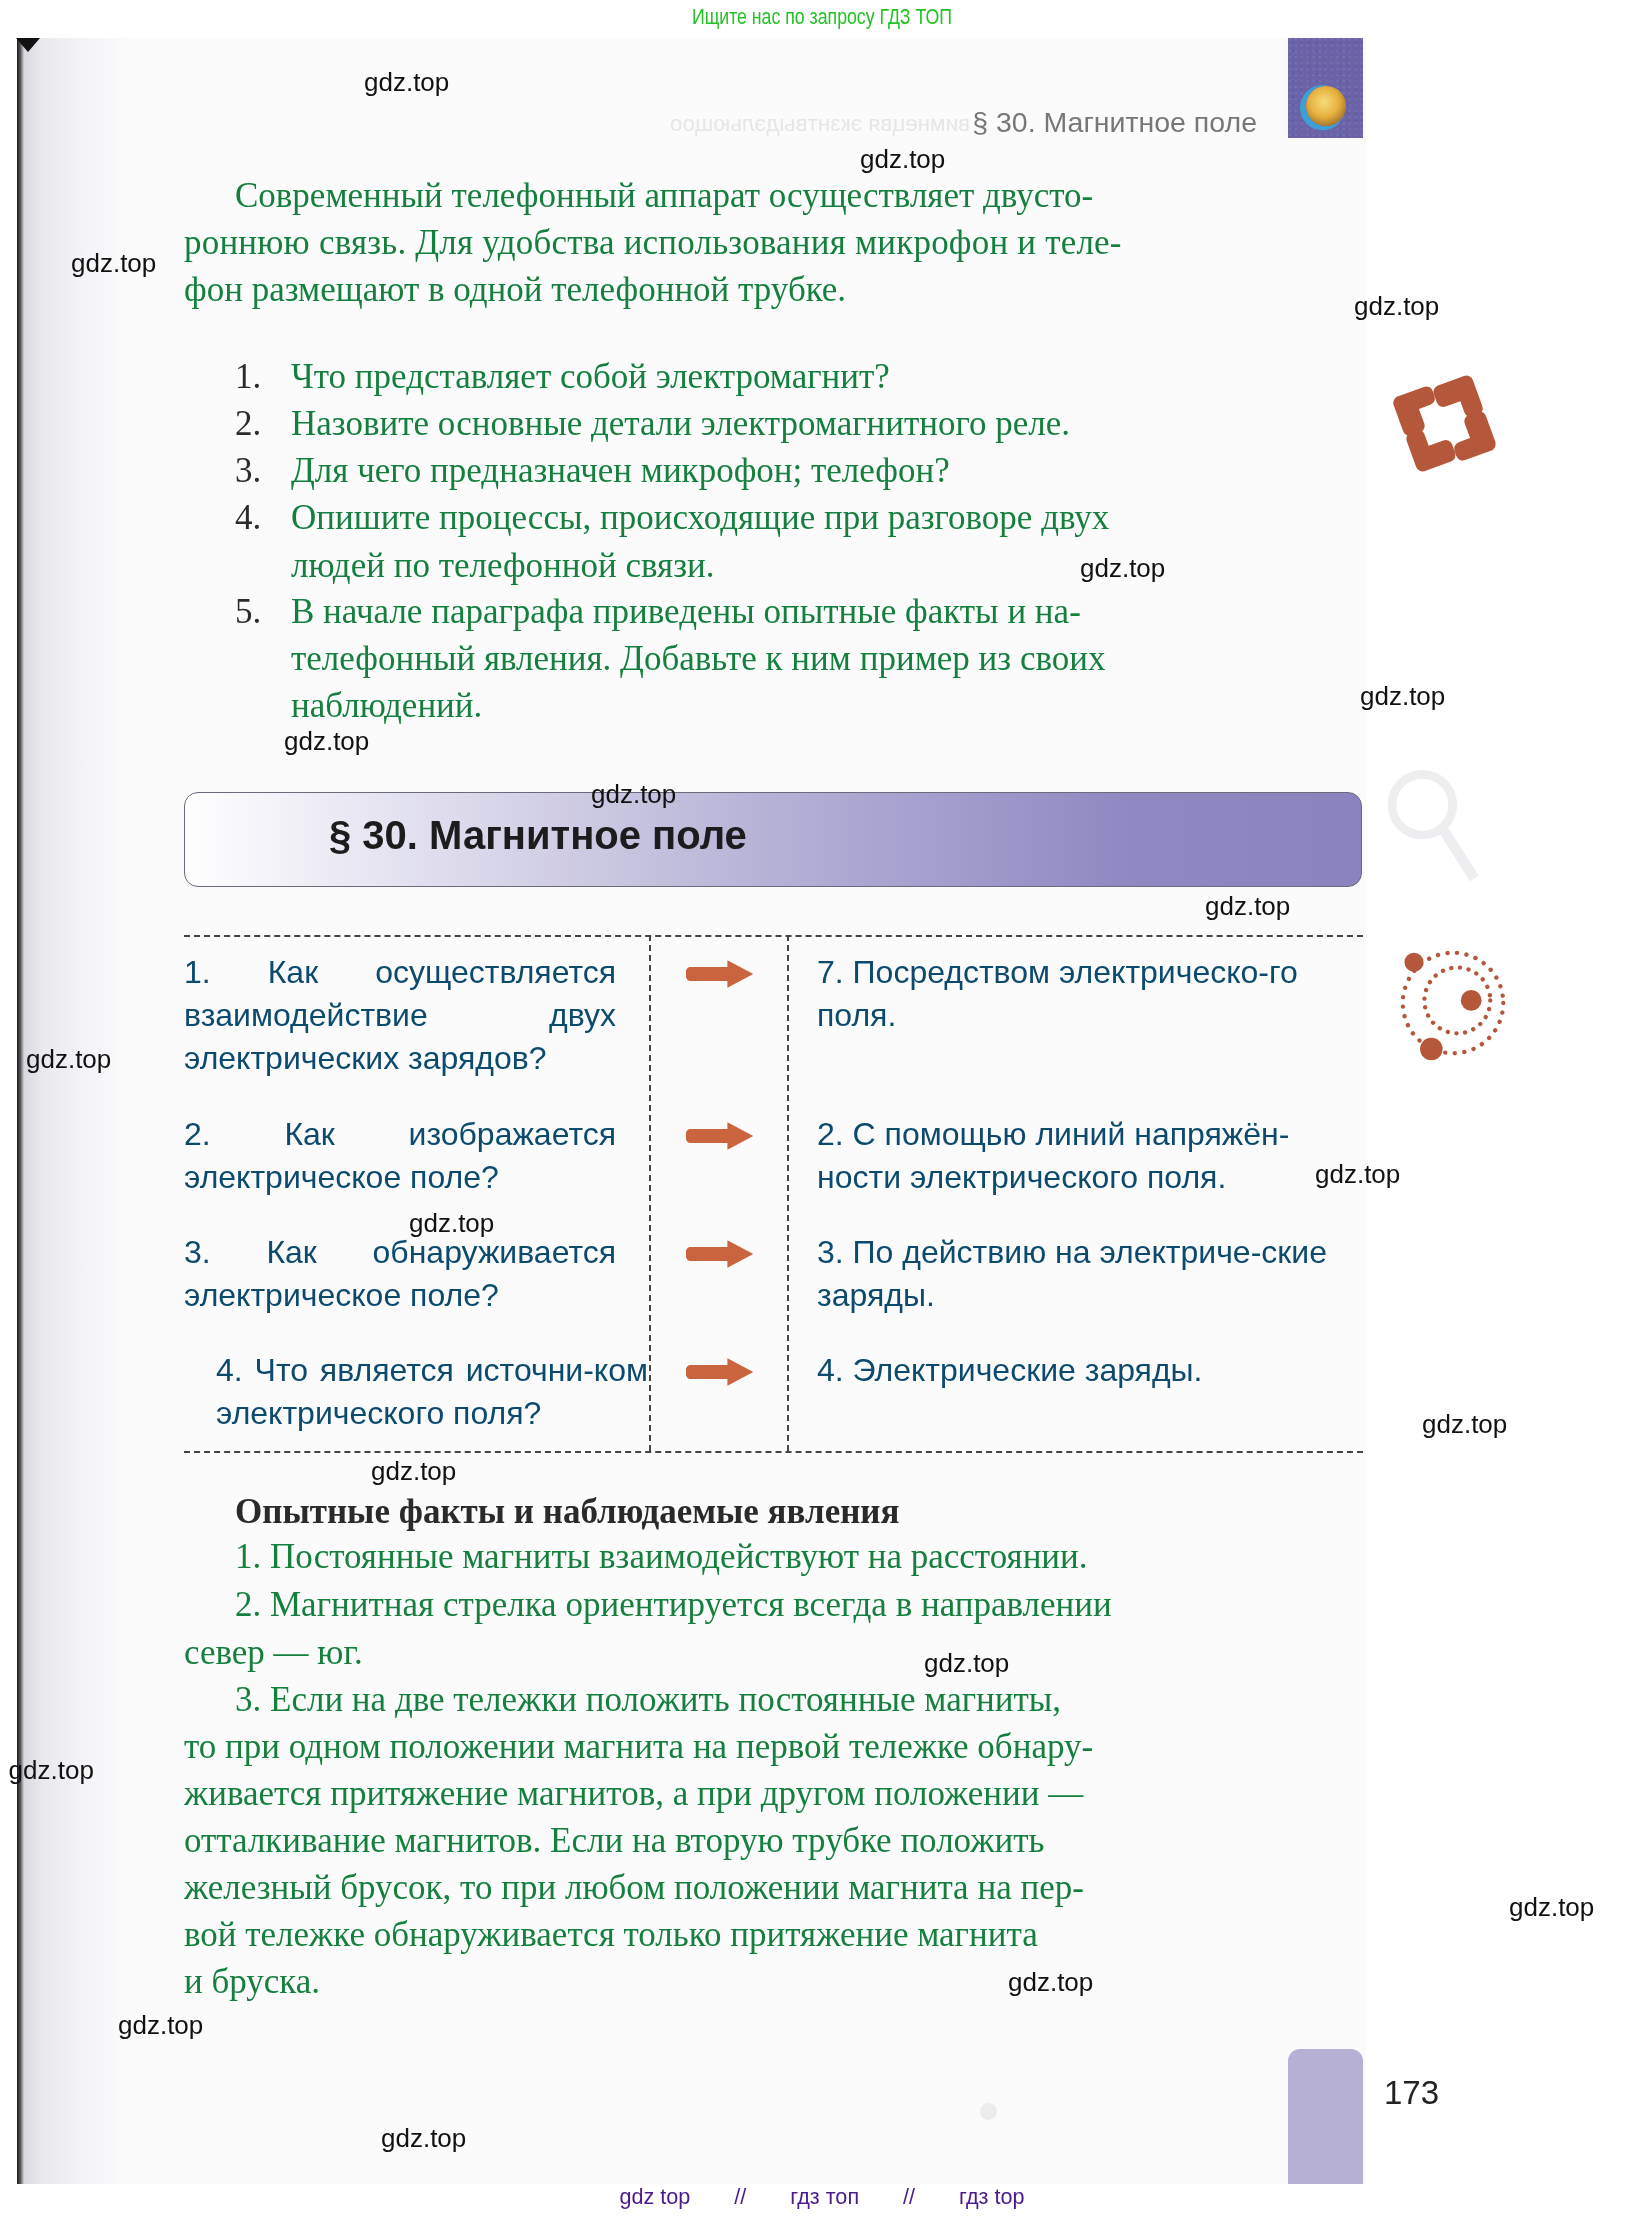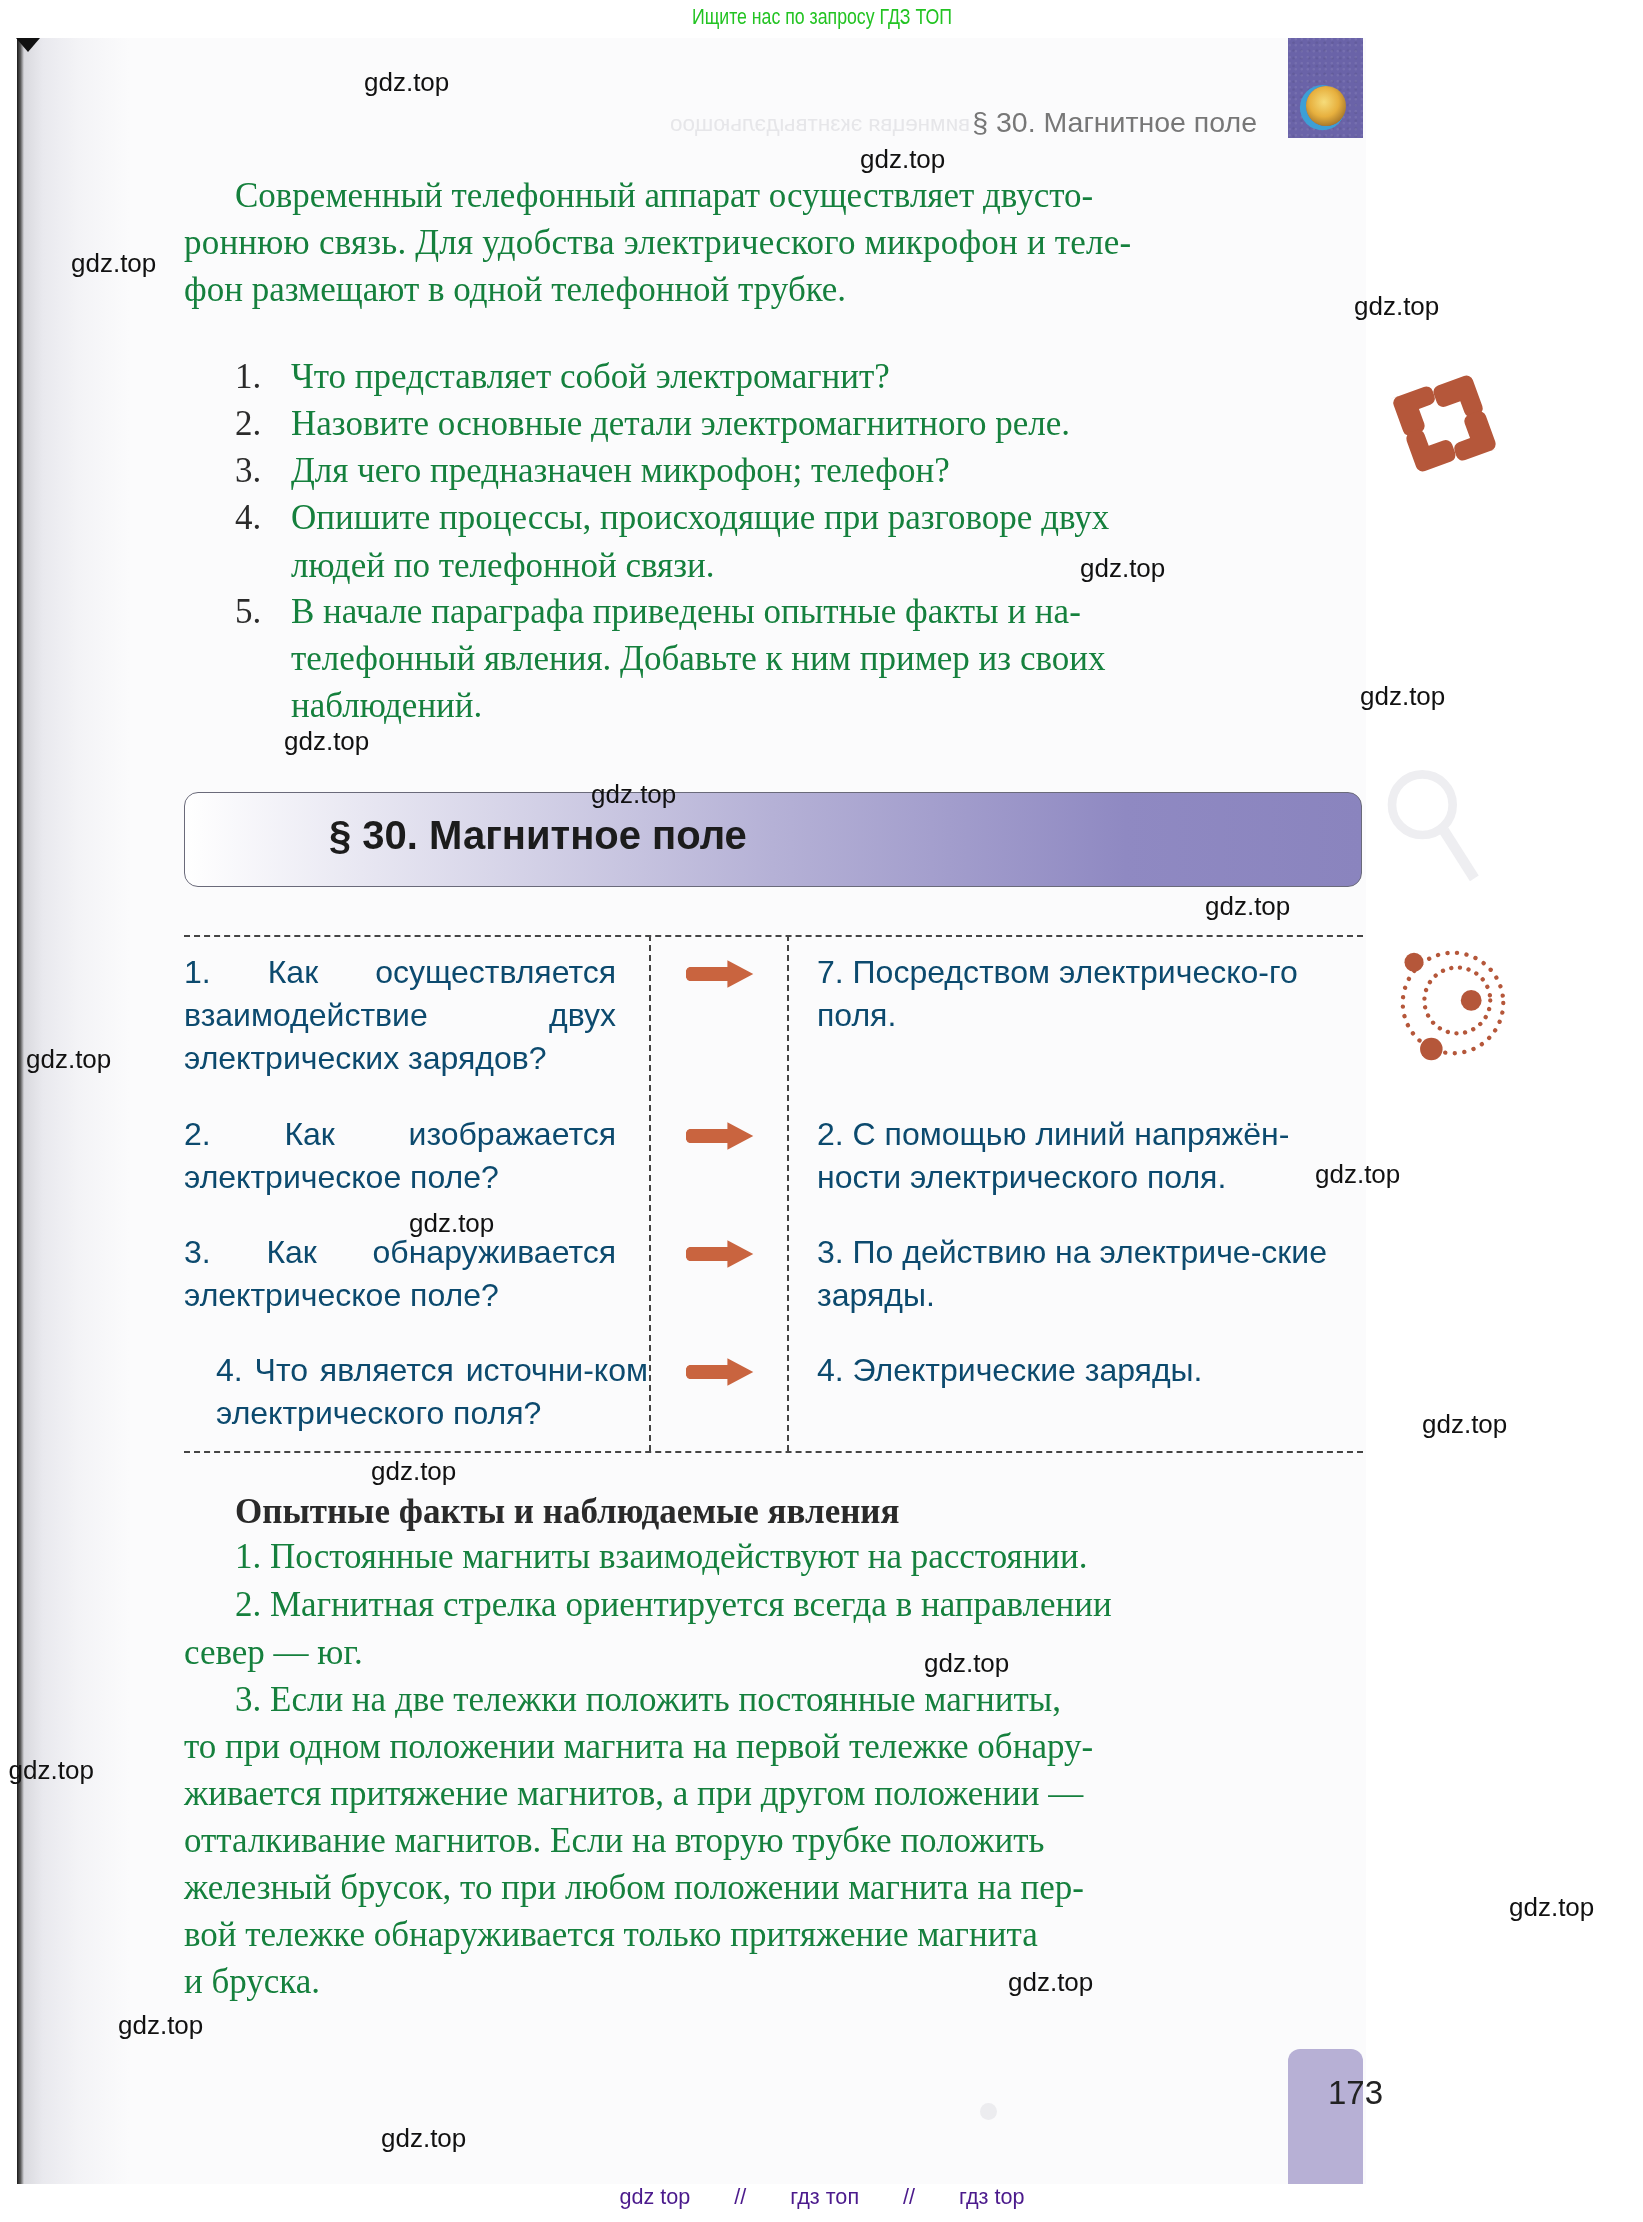--- a/index.html
+++ b/index.html
@@ -68,21 +68,21 @@
     position: absolute; left: 686px; width: 69px; height: 28px;
   }
   .subtitle {
     left: 235px; top: 1492px; font-size: 35px; font-weight: bold; color: #2a2a2a; white-space: nowrap;
   }
   .page-tab {
     left: 1288px; top: 2049px; width: 75px; height: 135px; border-radius: 12px 12px 0 0;
     background: #b7b0d5;
   }
   .page-num {
-    left: 1328px; top: 2074px; width: 75px; text-align: left;
+    left: 1364px; top: 2074px; width: 75px; text-align: right;
     font-family: "Liberation Sans", sans-serif; font-size: 33px; color: #222;
   }
   .ghost-dot { left: 980px; top: 2103px; width: 17.3px; height: 17.3px; border-radius: 50%; background: #ececef; }
   .wm {
     position: absolute; font-family: "Liberation Sans", sans-serif; font-size: 26px;
     color: #111; white-space: nowrap;
   }
   .footer {
     left: 0; top: 2184px; width: 1644px; text-align: center;
     font-family: "Liberation Sans", sans-serif; font-size: 21.6px; color: #4b1a8c;
@@ -98,21 +98,21 @@
 <div class="abs binding"></div>
 <div class="abs binding-corner"></div>
 
 <div class="abs header-ghost">вимнецвя экзнтвыдэльющоо</div>
 <div class="abs header-title">§ 30. Магнитное поле</div>
 <div class="abs tab-top"></div>
 <div class="abs globe"></div>
 
 <div>
   <div class="line" style="left:235px; top:176px;">Современный телефонный аппарат осуществляет двусто-</div>
-  <div class="line" style="left:184px; top:223px; letter-spacing:0.2px;">роннюю связь. Для удобства электрического микрофон и теле-</div>
+  <div class="line" style="left:184px; top:223px; letter-spacing:0.2px;">роннюю связь. Для удобства использования микрофон и теле-</div>
   <div class="line" style="left:184px; top:270px;">фон размещают в одной телефонной трубке.</div>
 </div>
 
 <div>
   <div class="qnum" style="left:235px; top:357px;">1.</div>
   <div class="line" style="left:291px; top:357px;">Что представляет собой электромагнит?</div>
 
   <div class="qnum" style="left:235px; top:404px;">2.</div>
   <div class="line" style="left:291px; top:404px;">Назовите основные детали электромагнитного реле.</div>
 

